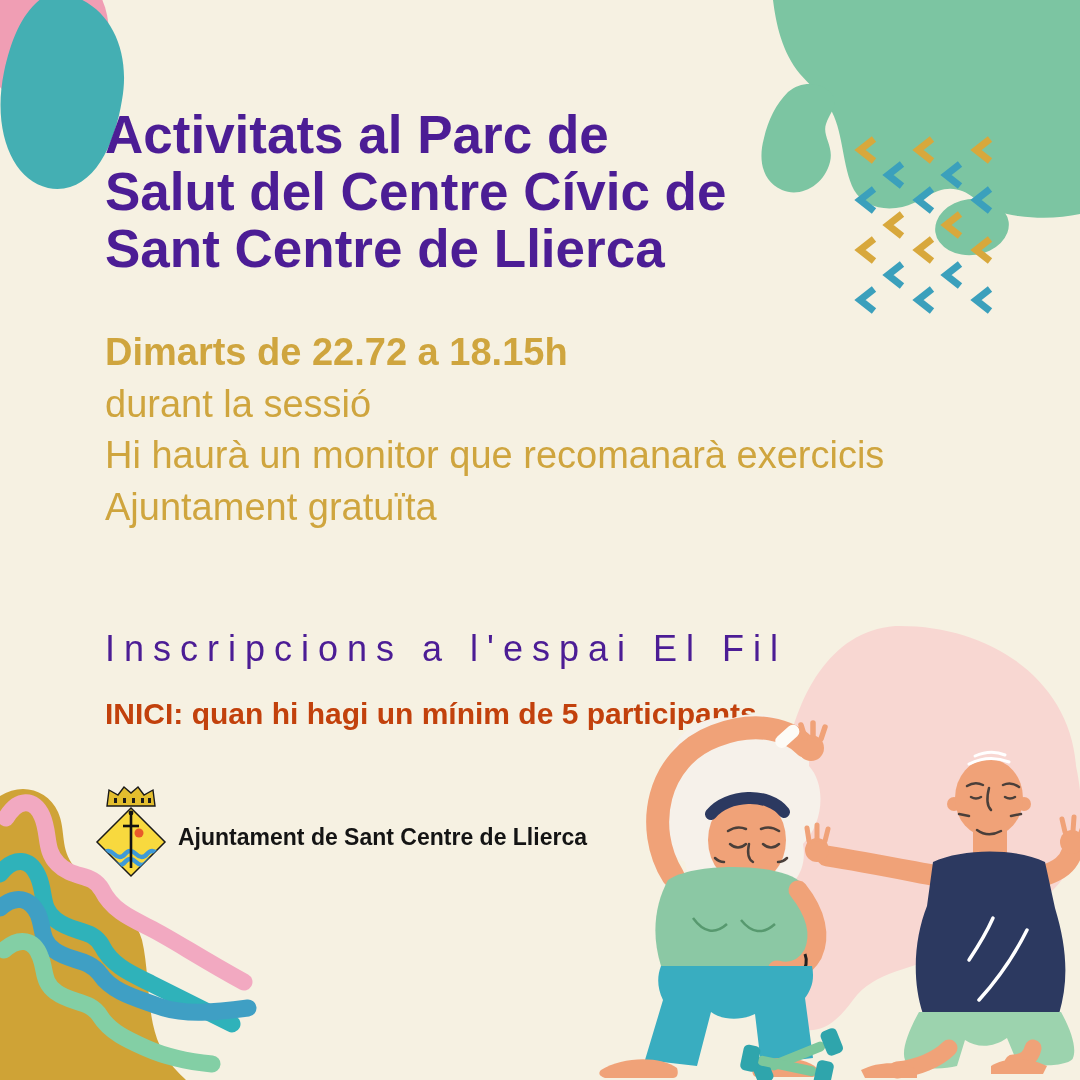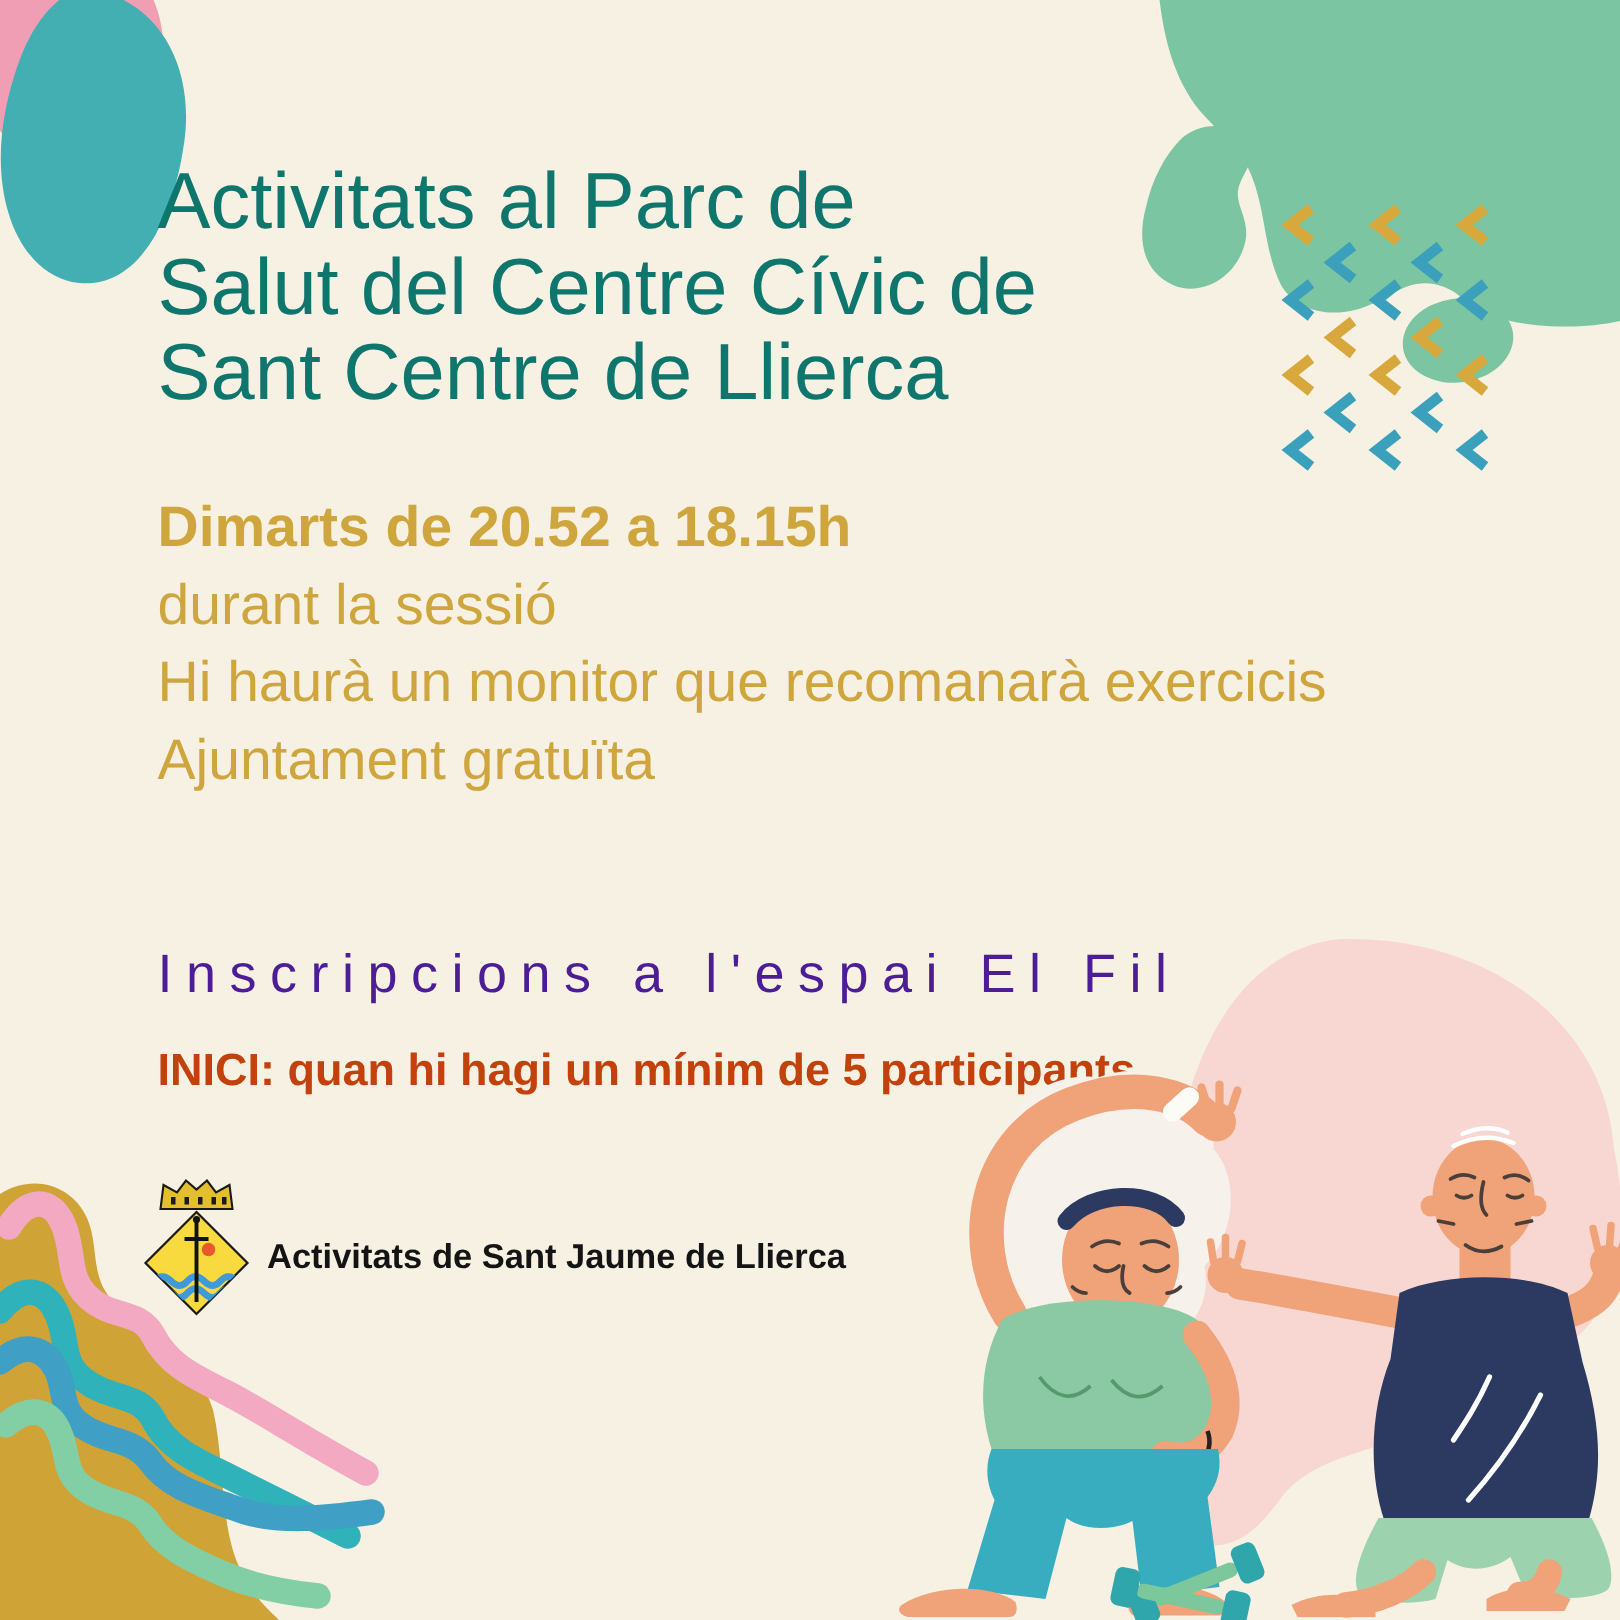--- a/index.html
+++ b/index.html
@@ -5,22 +5,22 @@
   html,body{margin:0;padding:0;}
   body{
     width:1080px;height:1080px;position:relative;overflow:hidden;
     background:#F6F1E2;
     font-family:"Liberation Sans", sans-serif;
   }
   .abs{position:absolute;}
   
   .title{
     left:105px;top:106px;
-    font-size:53px;line-height:57px;font-weight:400;
-    color:#0f766e;letter-spacing:0px;white-space:nowrap;
+    font-size:53px;line-height:57px;font-weight:700;
+    color:#4c1d95;letter-spacing:0px;white-space:nowrap;
   }
   .schedule{
     left:105px;top:327px;
     font-size:38px;line-height:51.5px;font-weight:400;
     color:#CFA53E;white-space:nowrap;
   }
   .schedule .bold{font-weight:700;}
   .registration{
     left:105px;top:628px;
     font-size:36px;font-weight:400;letter-spacing:9px;
@@ -77,21 +77,21 @@
   </g>
 </svg>
 
 <div class="abs title">
   <div>Activitats al Parc de</div>
   <div>Salut del Centre Cívic de</div>
   <div>Sant Centre de Llierca</div>
 </div>
 
 <div class="abs schedule">
-  <div class="bold">Dimarts de 20.52 a 18.15h</div>
+  <div class="bold">Dimarts de 22.72 a 18.15h</div>
   <div>durant la sessió</div>
   <div>Hi haurà un monitor que recomanarà exercicis</div>
   <div>Ajuntament gratuïta</div>
 </div>
 
 <div class="abs registration">Inscripcions a l'espai El Fil</div>
 
 <div class="abs start-note">INICI: quan hi hagi un mínim de 5 participants</div>
 
 <div class="abs footer-row">
@@ -114,21 +114,21 @@
       <path d="M10,74 q5,-6 11,0 t11,0 t11,0 t11,0 t11,0" fill="none" stroke="#3E9AD8" stroke-width="4.5"></path>
       <path d="M10,82 q5,-6 11,0 t11,0 t11,0 t11,0 t11,0" fill="none" stroke="#3E9AD8" stroke-width="4.5"></path>
     </g>
     <g>
       <line x1="38" y1="34" x2="38" y2="88" stroke="#111" stroke-width="2.6"></line>
       <line x1="30" y1="46" x2="46" y2="46" stroke="#111" stroke-width="2.6"></line>
       <circle cx="38" cy="33" r="2.4" fill="#111"></circle>
     </g>
     <circle cx="46" cy="53" r="4.5" fill="#E85A2B"></circle>
   </svg>
-  <div class="org-name">Activitats de Sant Jaume de Llierca</div>
+  <div class="org-name">Ajuntament de Sant Centre de Llierca</div>
 </div>
 
 <svg class="abs" style="left:0;top:778px" width="300" height="302" viewBox="0 0 300 302">
   <path fill="#CFA336" d="M0,18 C22,4 48,12 58,34 C66,52 60,72 74,88 C98,112 132,128 142,162 C150,196 146,238 160,268 C168,286 180,296 186,302 L0,302 Z"></path>
   <g fill="none" stroke-linecap="round" stroke-width="17">
     <path stroke="#F2A9C1" d="M6,40 C18,20 34,20 42,38 C50,56 44,72 58,86 C74,102 92,94 102,112 C112,132 130,140 150,150 C172,161 200,180 244,204"></path>
     <path stroke="#2FB2BA" d="M0,96 C14,78 30,80 38,98 C46,116 40,130 56,142 C74,156 92,150 102,168 C112,188 132,196 152,206 C176,218 204,232 232,246"></path>
     <path stroke="#3F9FC4" d="M0,130 C16,116 30,120 38,136 C44,150 40,162 54,172 C70,184 88,180 100,196 C112,214 136,220 158,228 C184,238 218,234 248,230"></path>
     <path stroke="#83CFA5" d="M4,172 C20,158 34,162 40,178 C46,192 42,204 56,214 C72,226 90,222 100,238 C110,254 128,262 146,270 C166,279 192,284 212,286"></path>
   </g>

